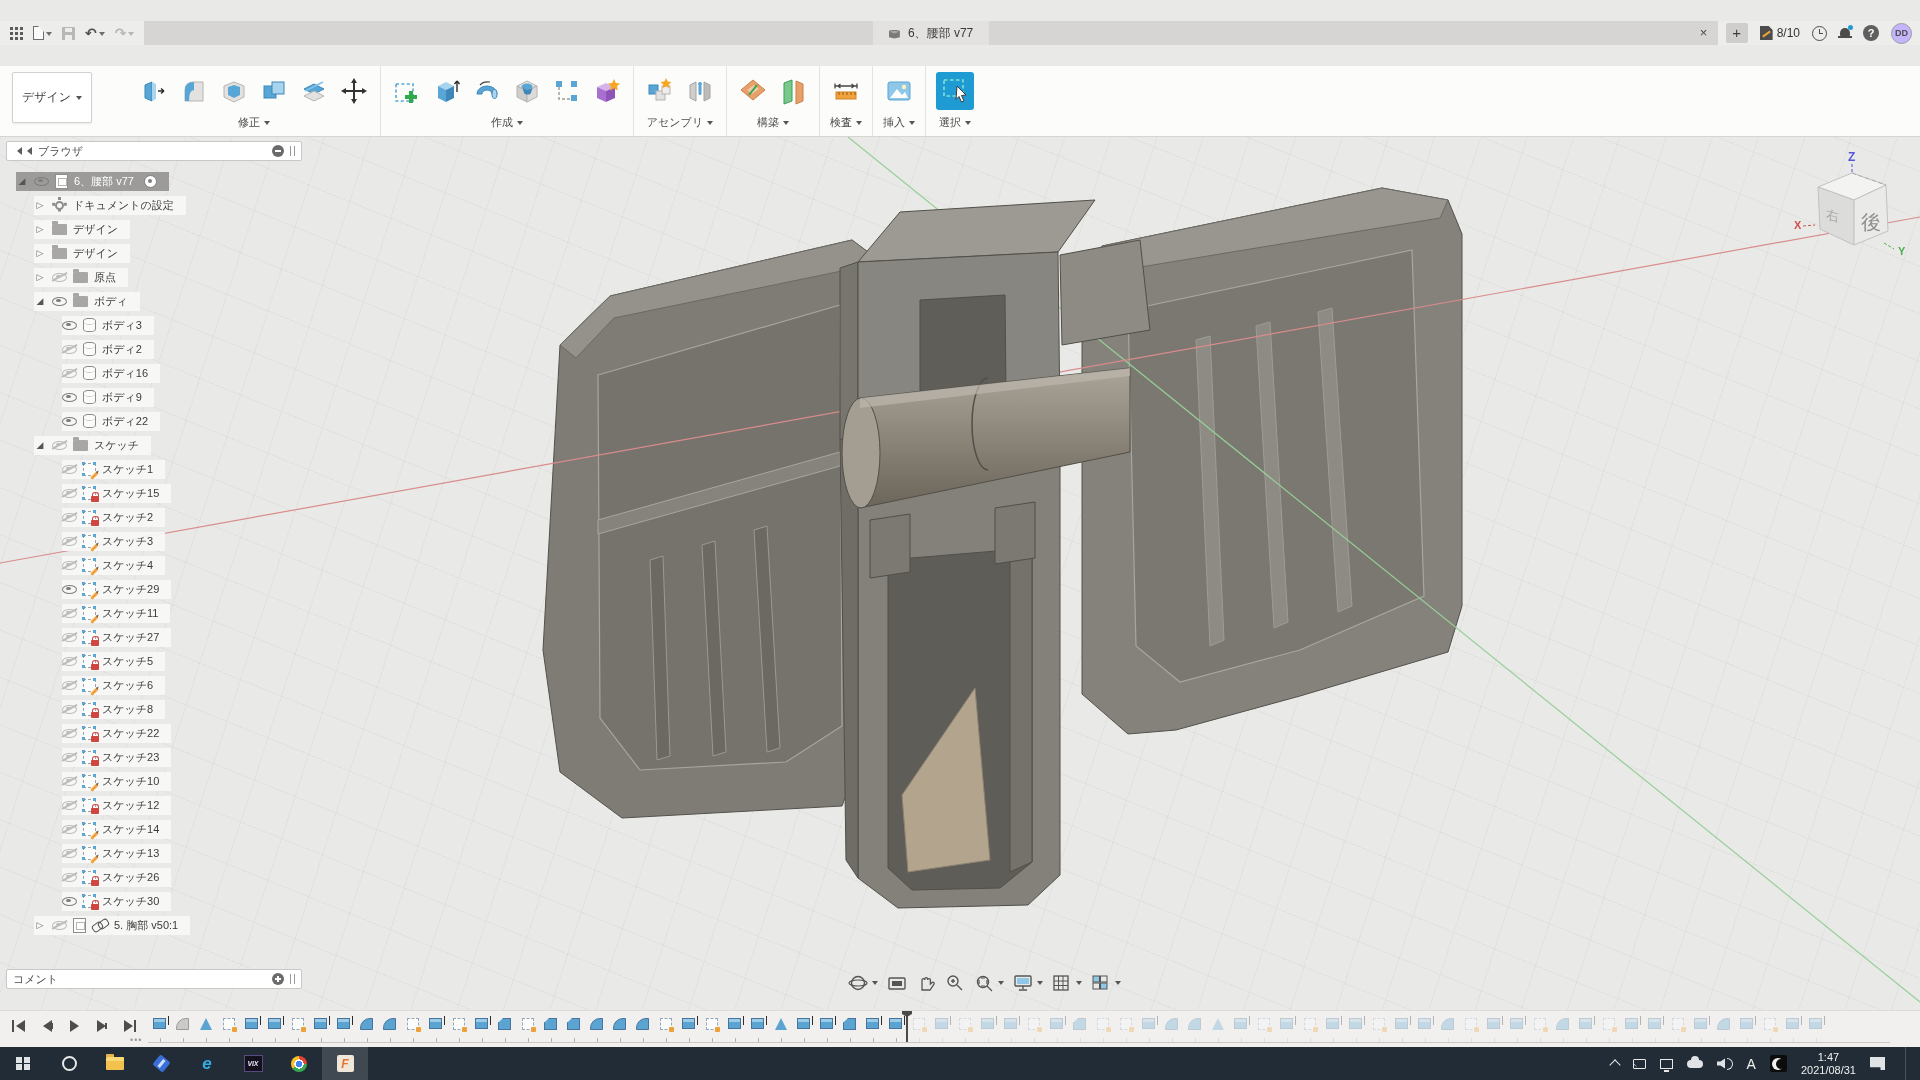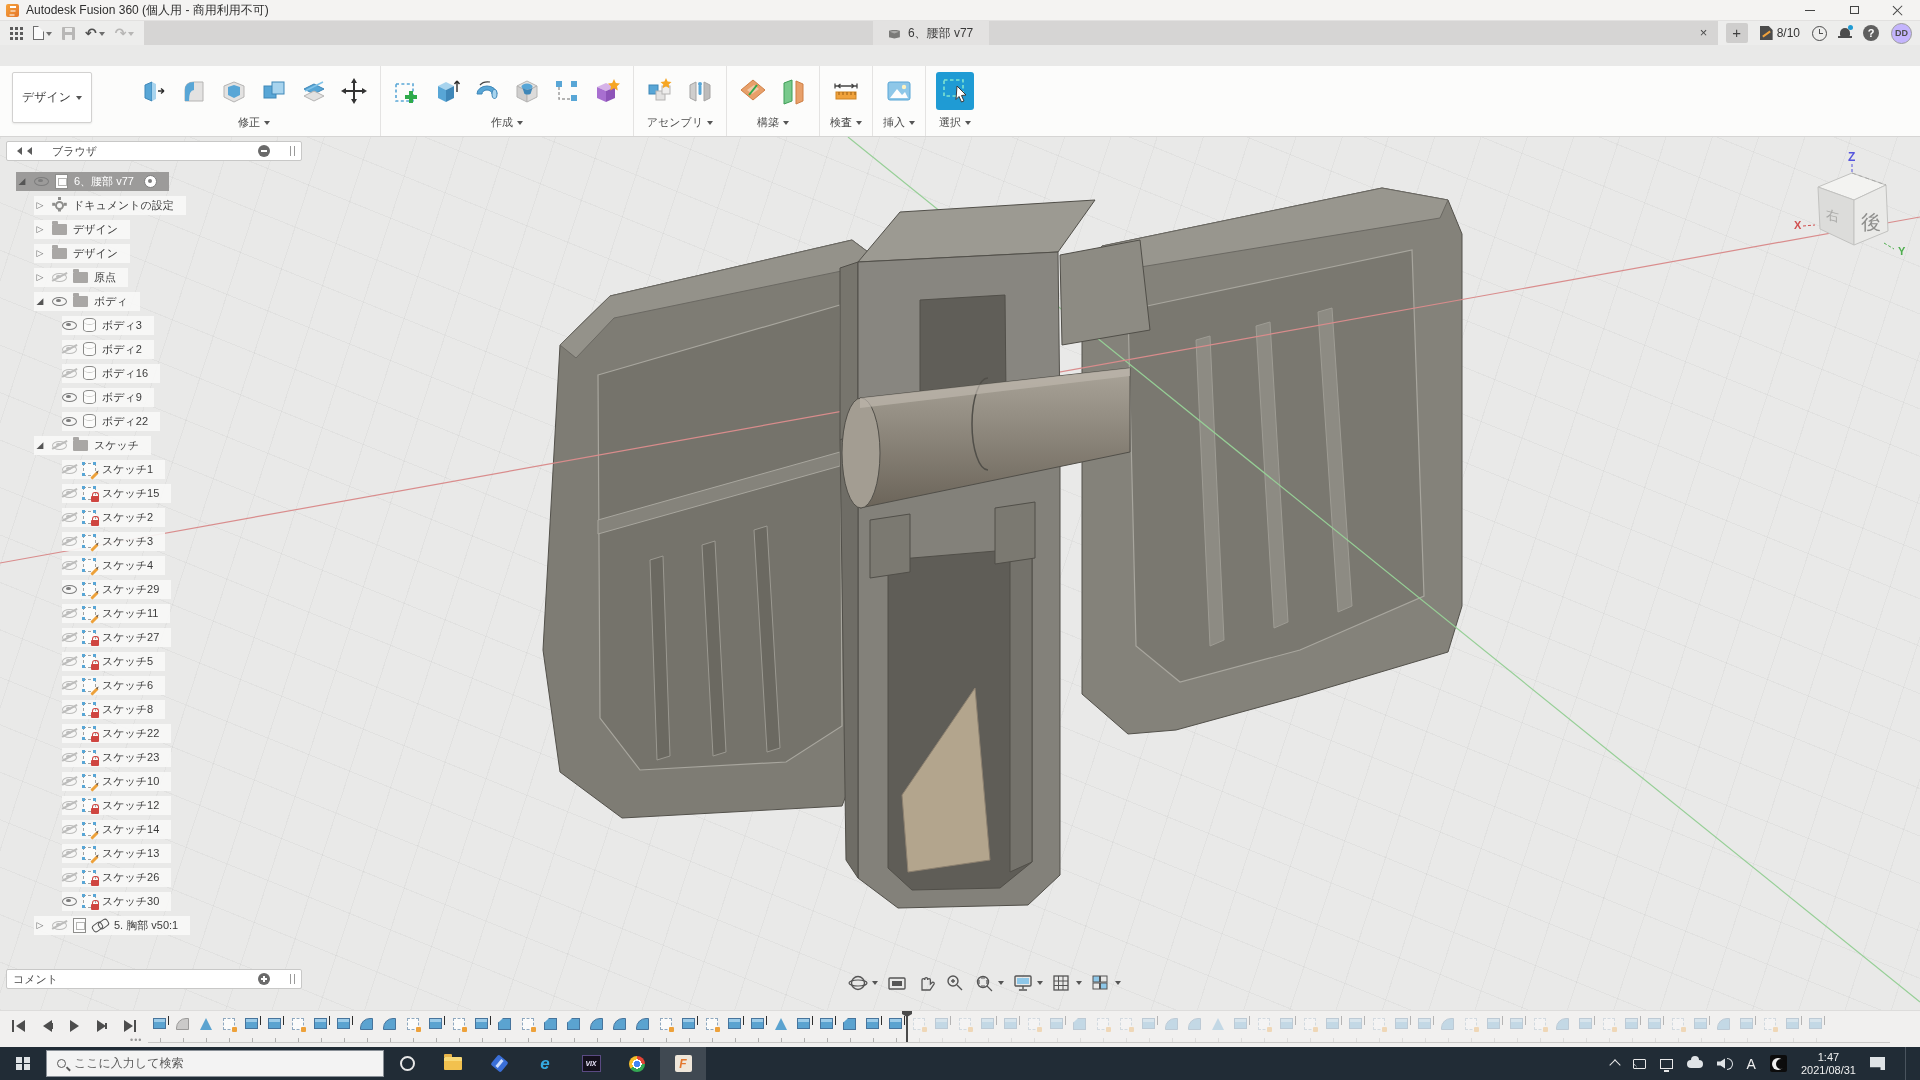--- a/index.html
+++ b/index.html
@@ -84,21 +84,21 @@
     overflow:hidden}
   .scene{position:absolute;left:0;top:0}
 
   
   .viewcube{position:absolute;right:6px;top:8px;width:126px;height:132px}
   .vc-face-label{font-size:20px;fill:#8e8e8c}
   .vc-side-label{font-size:13px;fill:#a9a9a7}
 
   
   .browser{position:absolute;left:6px;top:4px;width:310px}
-  .panel-head{width:296px;height:20px;background:#fff;border:1px solid #c8c8c7;border-radius:2px;display:flex;align-items:center;padding:0 6px;gap:20px;font-size:11px;color:#4a4a4a}
+  .panel-head{width:296px;height:20px;background:#fff;border:1px solid #c8c8c7;border-radius:2px;display:flex;align-items:center;padding:0 6px;gap:6px;font-size:11px;color:#4a4a4a}
   .collapse-ic{display:flex;gap:1px}
   .collapse-ic i{width:0;height:0;border:4px solid transparent;border-right:5px solid #5c5c5c}
   .phead-spacer{flex:1}
   .minus-circle{width:12px;height:12px;border-radius:50%;background:#6a6a6a;position:relative}
   .minus-circle::after{content:"";position:absolute;left:3px;top:5.2px;width:6px;height:1.6px;background:#fff}
   .plus-circle{width:12px;height:12px;border-radius:50%;background:#6a6a6a;position:relative}
   .plus-circle::before{content:"";position:absolute;left:3px;top:5.2px;width:6px;height:1.6px;background:#fff}
   .plus-circle::after{content:"";position:absolute;left:5.2px;top:3px;width:1.6px;height:6px;background:#fff}
   .grip{width:5px;height:10px;border-left:1.5px solid #9a9a9a;border-right:1.5px solid #9a9a9a}
   .tree{display:flex;flex-direction:column;align-items:flex-start;margin-top:8px}
@@ -204,35 +204,20 @@
   .moonapp::after{content:"";position:absolute;left:6px;top:3.5px;width:10px;height:10px;background:#0c0c0c;border-radius:50%}
   .tb-clock{font-size:11px;line-height:13px;text-align:center;color:#f0f0f0}
   .notif{width:15px;height:13px;background:#dfe3e6;clip-path:polygon(0 0,100% 0,100% 100%,70% 100%,70% 78%,0 78%)}
   .showdesk{width:5px;height:33px;border-left:1px solid #4a545e;margin-left:6px}
 </style>
 </head>
 <body>
 
 <div id="app">
 
-  <div class="titlebar">
-    <span class="fusion-logo"></span>
-    <span class="title-text">Autodesk Fusion 360 (個人用 - 商用利用不可)</span>
-    <div class="win-controls">
-      <div class="win-btn">
-          <span class="ic-min"></span>
-        </div>
-      <div class="win-btn">
-          <span class="ic-max"></span>
-        </div>
-      <div class="win-btn">
-          <span class="ic-close"></span>
-        </div>
-    </div>
-  </div>
 
   <div class="qatbar">
     <div class="qat-left">
       <span class="appgrid">
           <i></i>
         </span>
       <span class="qat-ic">
           <span class="page-ic"></span>
           <span class="caret"></span>
         </span>
@@ -1185,24 +1170,20 @@
 
   <div class="taskbar">
     <div class="tb-btn win-logo">
         <i>
           <b></b>
           <b></b>
           <b></b>
           <b></b>
         </i>
       </div>
-    <div class="searchbox">
-      <span class="mag"></span>
-      <span>ここに入力して検索</span>
-    </div>
     <div class="tb-btn tb-ic">
         <span class="cortana"></span>
       </div>
     <div class="tb-btn tb-ic">
         <span class="tb-folder"></span>
       </div>
     <div class="tb-btn tb-ic">
         <span class="tb-tool"></span>
       </div>
     <div class="tb-btn tb-ic">

